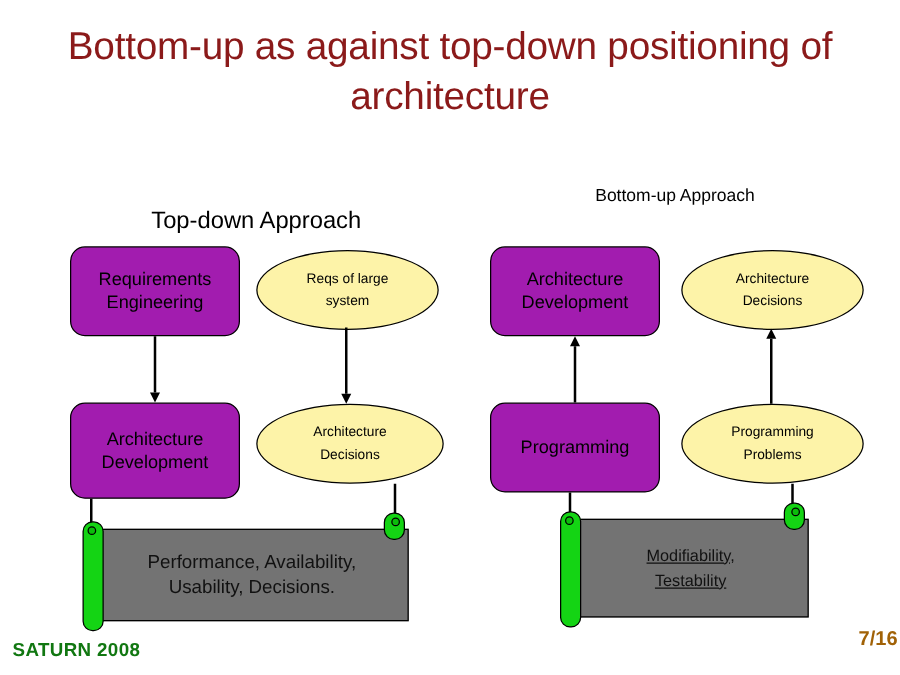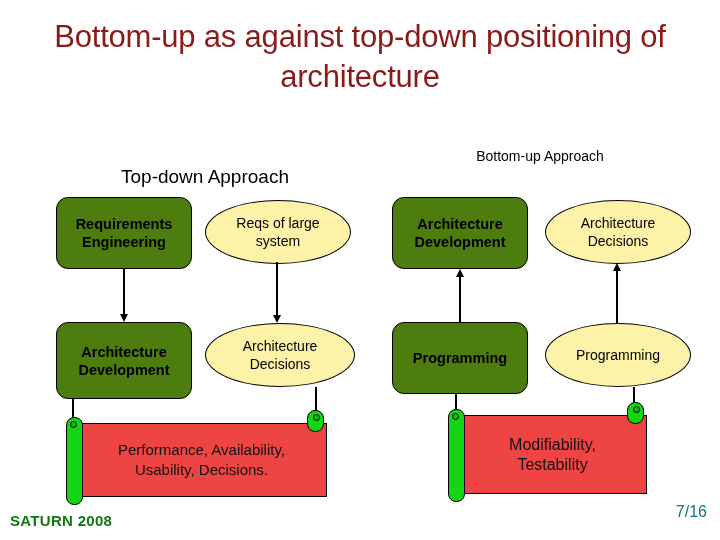--- a/index.html
+++ b/index.html
@@ -50,30 +50,29 @@
     position: absolute;
     box-sizing: border-box;
     display: flex;
     align-items: center;
     justify-content: center;
     text-align: center;
     color: #000000;
     border: 1.5px solid #000000;
   }
   .rect {
-    background: #4d7c0f;
+    background: #a21caf;
     border-radius: 12px;
     font-size: 14.5px;
     line-height: 18px;
-    font-weight: bold;
   }
   .ellipse {
     background: #fdf3a8;
     border-radius: 50%;
-    font-size: 14px;
+    font-size: 11px;
     line-height: 18px;
   }
   .node .txt { display: block; padding: 0 6px; }
 
   
   #n-req-eng   { left: 56px;  top: 197px; width: 136px; height: 72px; }
   #n-reqs-lrg  { left: 205px; top: 200px; width: 146px; height: 64px; }
   #n-arch-dev-r{ left: 392px; top: 197px; width: 136px; height: 72px; }
   #n-arch-dec-r{ left: 545px; top: 200px; width: 146px; height: 64px; }
   
@@ -107,21 +106,21 @@
   }
 
   
   .scroll {
     position: absolute;
   }
   .scroll .body {
     position: absolute;
     left: 14px; top: 8px;
     right: 0; bottom: 8px;
-    background: #ef4444;
+    background: #737373;
     border: 1.5px solid #000000;
     box-sizing: border-box;
     display: flex;
     align-items: center;
     justify-content: center;
     text-align: center;
     color: #111111;
     font-size: 15px;
     line-height: 20px;
   }
@@ -150,38 +149,38 @@
     border-radius: 50%;
     background: #0bbd0b;
     box-sizing: border-box;
   }
   .scroll .nib.a { left: 8px;  top: 6px; }
   .scroll .nib.b { right: 7px; top: -1px; }
   .scroll .body .txt { display: block; padding: 0 10px; }
 
   #scroll-left  { left: 62px;  top: 415px; width: 265px; height: 90px; }
   #scroll-right { left: 444px; top: 407px; width: 203px; height: 95px; }
-  #scroll-right .body { font-size: 16px; }
+  #scroll-right .body { font-size: 13px; text-decoration: underline; }
 
   
   #footer-brand {
     position: absolute;
     left: 10px; top: 512px;
     color: #117711;
     font-size: 15px;
     font-weight: bold;
     letter-spacing: 0.3px;
     text-align: center;
   }
   #page-num {
     position: absolute;
-    right: 13px; top: 503px;
-    color: #0f766e;
+    right: 2px; top: 503px;
+    color: #a16207;
     font-size: 16px;
-    font-weight: normal;
+    font-weight: bold;
   }
 </style>
 </head>
 <body>
 
 <div id="slide">
 
   <div class="title">Bottom-up as against top-down positioning of architecture</div>
 
   <div class="col-head" id="head-topdown">Top-down Approach</div>
@@ -231,20 +230,21 @@
 
   <div class="node rect" id="n-prog-lrg">
     <span>
       <span class="txt">Programming</span>
     </span>
   </div>
 
   <div class="node ellipse" id="n-prog-prob">
     <span>
       <span class="txt">Programming</span>
+      <span class="txt">Problems</span>
     </span>
   </div>
 
   <div class="conn down" style="left:123px; top:269px; height:53px;">
     <div class="stem" style="top:0; height:45px;"></div>
     <div class="head" style="top:45px;"></div>
   </div>
 
   <div class="conn down" style="left:276px; top:262px; height:61px;">
     <div class="stem" style="top:0; height:53px;"></div>

